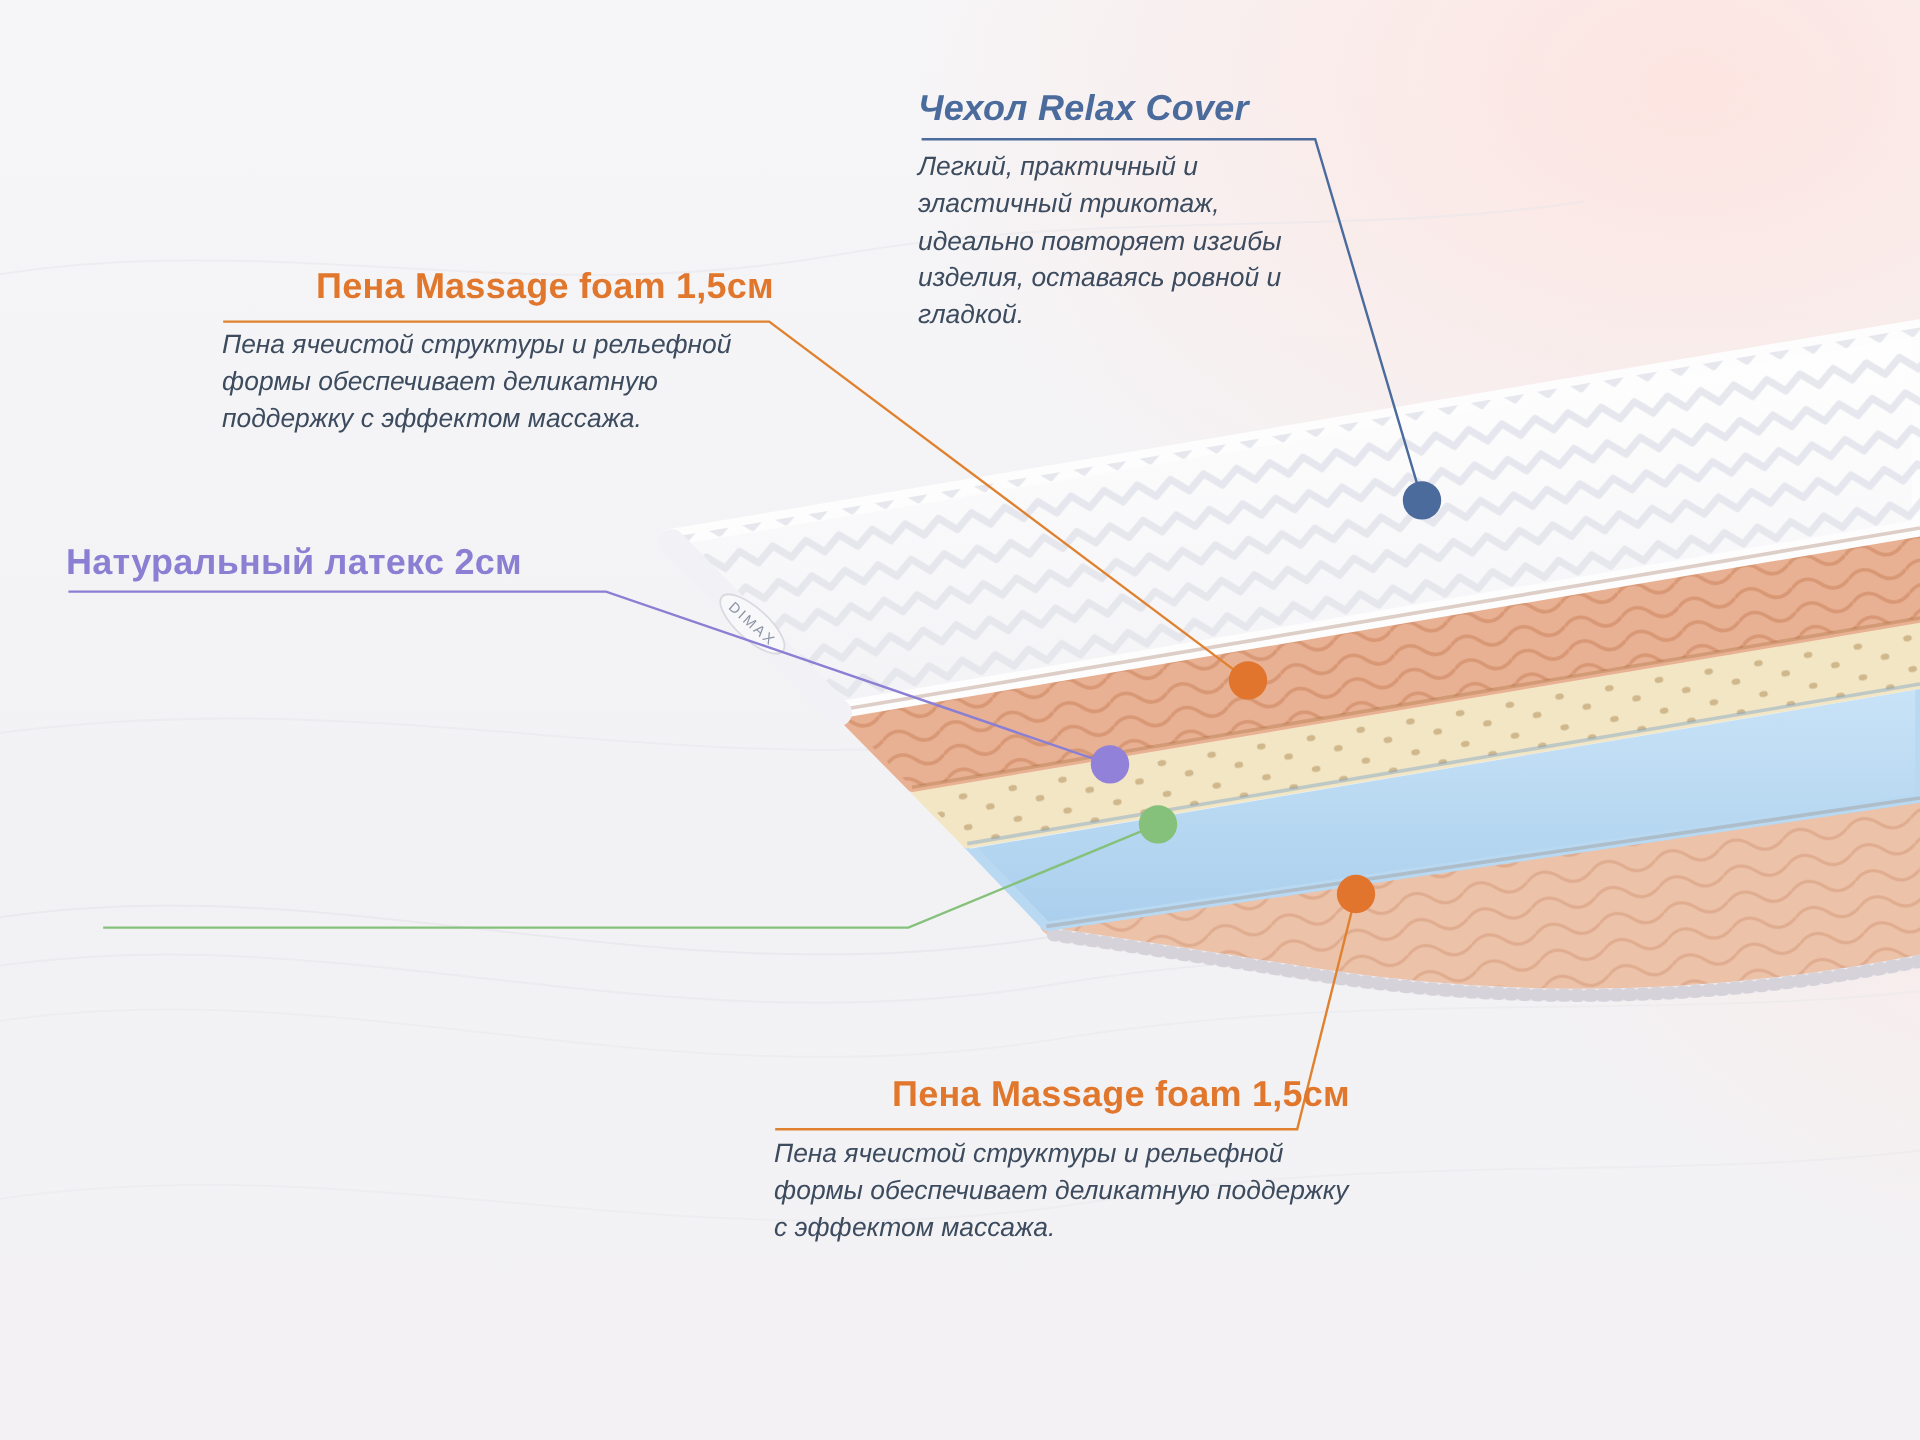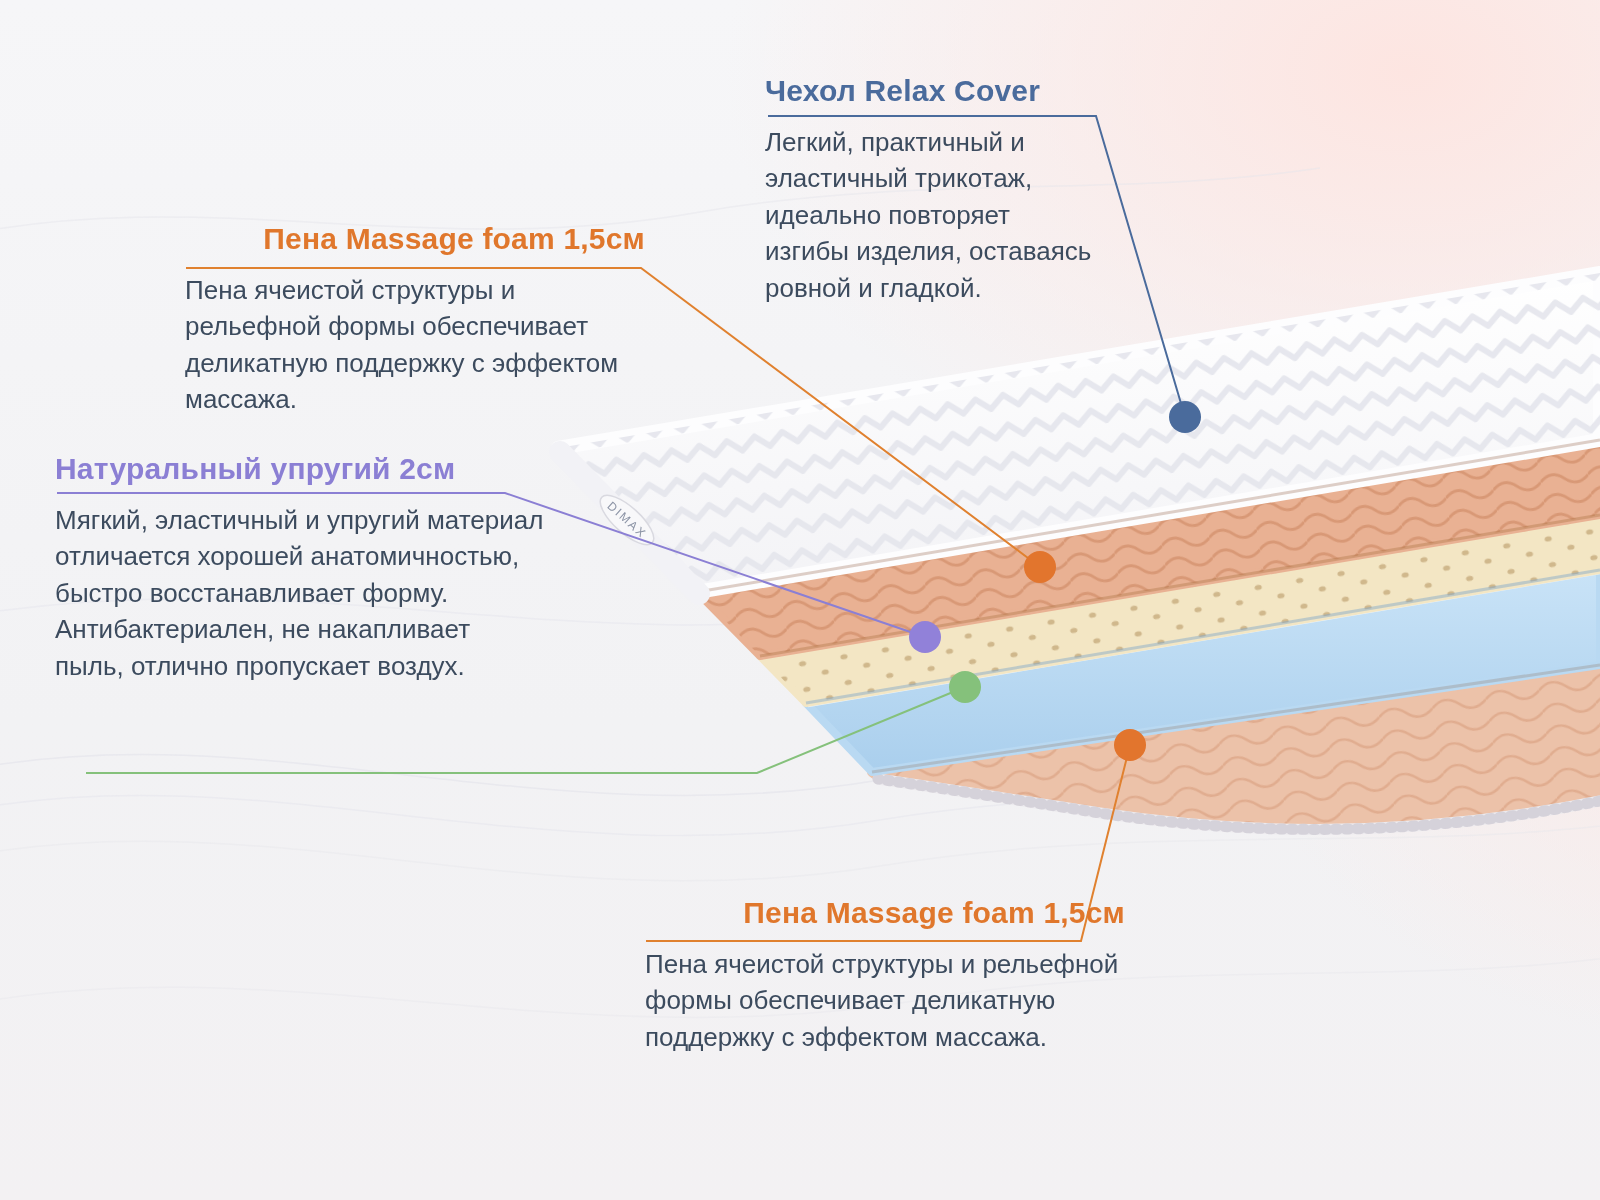--- a/index.html
+++ b/index.html
@@ -9,22 +9,22 @@
     overflow:hidden;
     font-family:"Liberation Sans",sans-serif;
     background:
       radial-gradient(1100px 750px at 88% 6%, #fde5e1 0%, rgba(253,229,225,0) 62%),
       radial-gradient(900px 700px at 108% 55%, #fbe9e6 0%, rgba(251,233,230,0) 55%),
       linear-gradient(180deg,#f6f6f8 0%,#f2f2f4 60%,#f3f1f3 100%);
   }
   .illustration{position:absolute;left:0;top:0;}
   .callout{position:absolute;}
   .callout h2{margin:0;font-size:30px;font-weight:bold;letter-spacing:.2px;}
-  .callout p{margin:16px 0 0;font-size:26px;line-height:1.4;color:#3c4b5e;}
-  .c-blue h2{color:#4a6b9c;}
+  .callout p{margin:16px 0 0;font-size:22px;line-height:1.4;color:#3c4b5e;font-style:italic;}
+  .c-blue h2{color:#4a6b9c;font-style:italic;}
   .c-orange h2{color:#e0772c;text-align:right;}
   .c-purple h2{color:#8b7fd4;}
   .c-green h2{color:#72b969;}
   #co-cover{left:765px;top:74px;width:330px;}
   #co-massage-top{left:185px;top:222px;width:460px;}
   #co-latex{left:55px;top:452px;width:490px;}
   #co-balance{left:85px;top:732px;width:430px;}
   #co-massage-bottom{left:645px;top:896px;width:480px;}
 </style>
 </head>
@@ -126,22 +126,21 @@
     <h2>Чехол Relax Cover</h2>
     <p>Легкий, практичный и эластичный трикотаж, идеально повторяет изгибы изделия, оставаясь ровной и гладкой.</p>
   </div>
 
   <div class="callout c-orange" id="co-massage-top">
     <h2>Пена Massage foam 1,5см</h2>
     <p>Пена ячеистой структуры и рельефной формы обеспечивает деликатную поддержку с эффектом массажа.</p>
   </div>
 
   <div class="callout c-purple" id="co-latex">
-    <h2>Натуральный упругий 2см</h2>
-    <p>Мягкий, эластичный и упругий материал отличается хорошей анатомичностью, быстро восстанавливает форму. Антибактериален, не накапливает пыль, отлично пропускает воздух.</p>
+    <h2>Натуральный латекс 2см</h2>
   </div>
 
 
   <div class="callout c-orange" id="co-massage-bottom">
     <h2>Пена Massage foam 1,5см</h2>
     <p>Пена ячеистой структуры и рельефной формы обеспечивает деликатную поддержку с эффектом массажа.</p>
   </div>
 
 </div>
 

